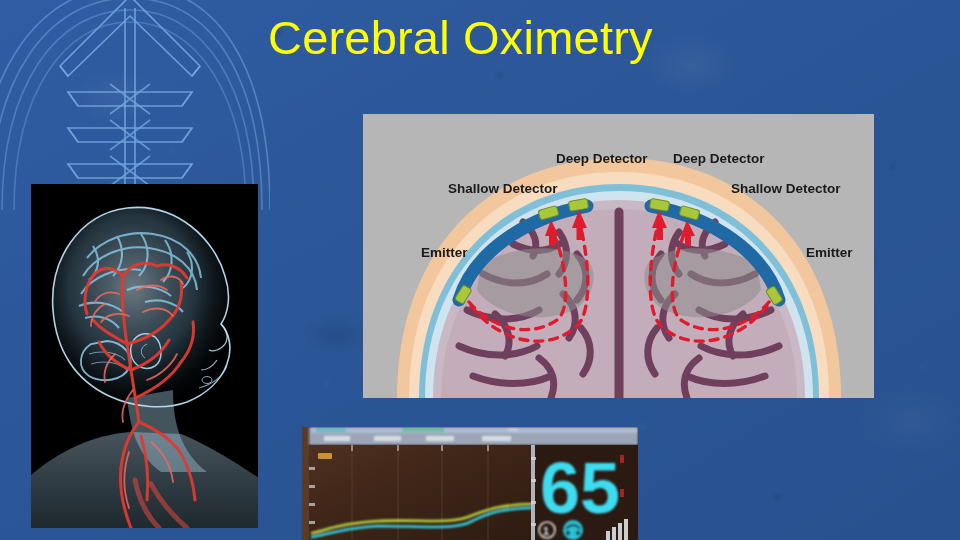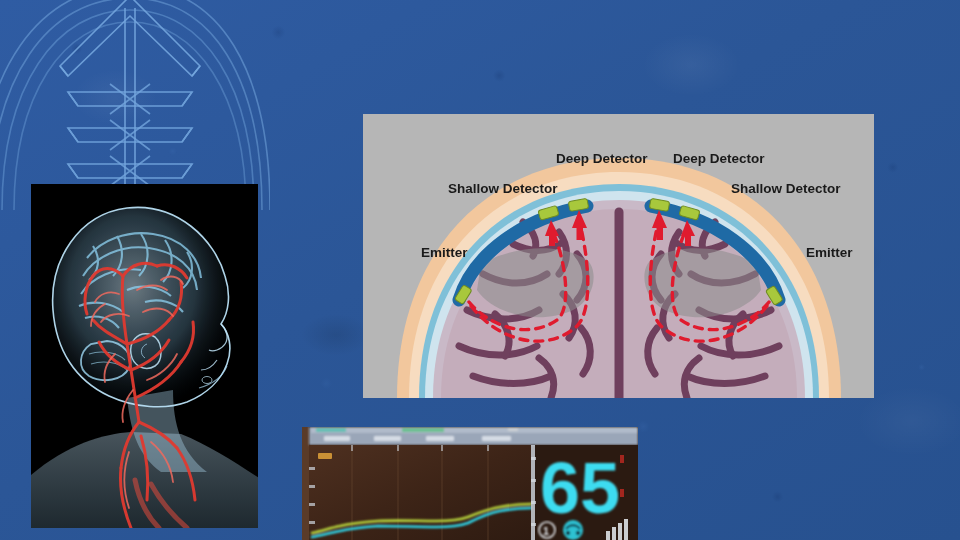--- a/index.html
+++ b/index.html
@@ -114,20 +114,21 @@
       </g>
 
       <g opacity=".8">
         <path d="M140 104 L180 134 M180 104 L140 134"></path>
         <path d="M140 140 L180 170 M180 140 L140 170"></path>
         <path d="M140 176 L180 206 M180 176 L140 206"></path>
       </g>
     </g>
   </svg>
 
+  <div id="title" class="lbl">Cerebral Oximetry</div>
 
   <div id="anatomy">
     <svg width="227" height="344" viewBox="0 0 227 344">
       <defs>
         <radialGradient id="headGlow" cx="45%" cy="40%" r="65%">
           <stop offset="0%" stop-color="#cfe8f8" stop-opacity=".55"></stop>
           <stop offset="55%" stop-color="#7fb8db" stop-opacity=".30"></stop>
           <stop offset="100%" stop-color="#0b1a28" stop-opacity="0"></stop>
         </radialGradient>
         <linearGradient id="neckGrad" x1="0" y1="0" x2="0" y2="1">

